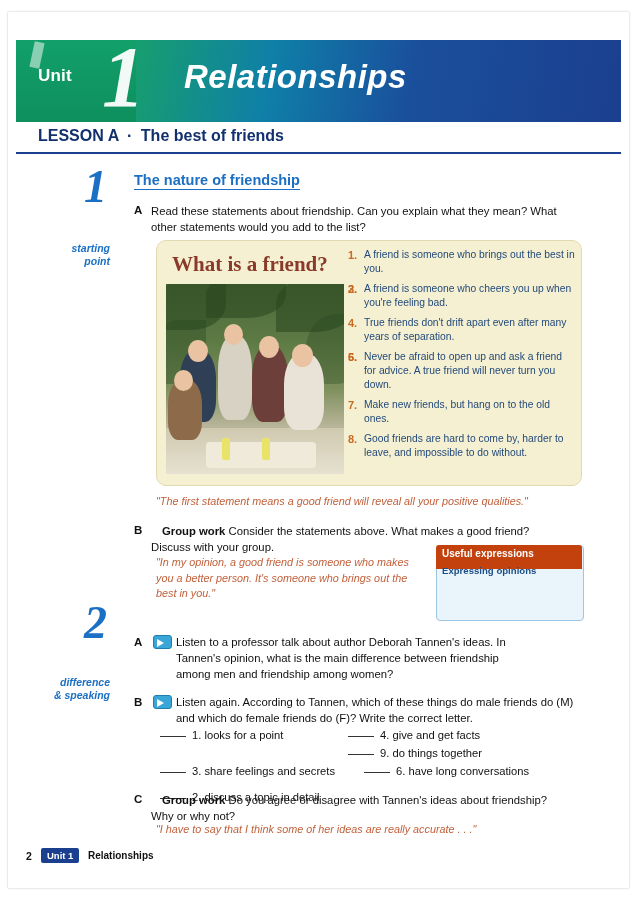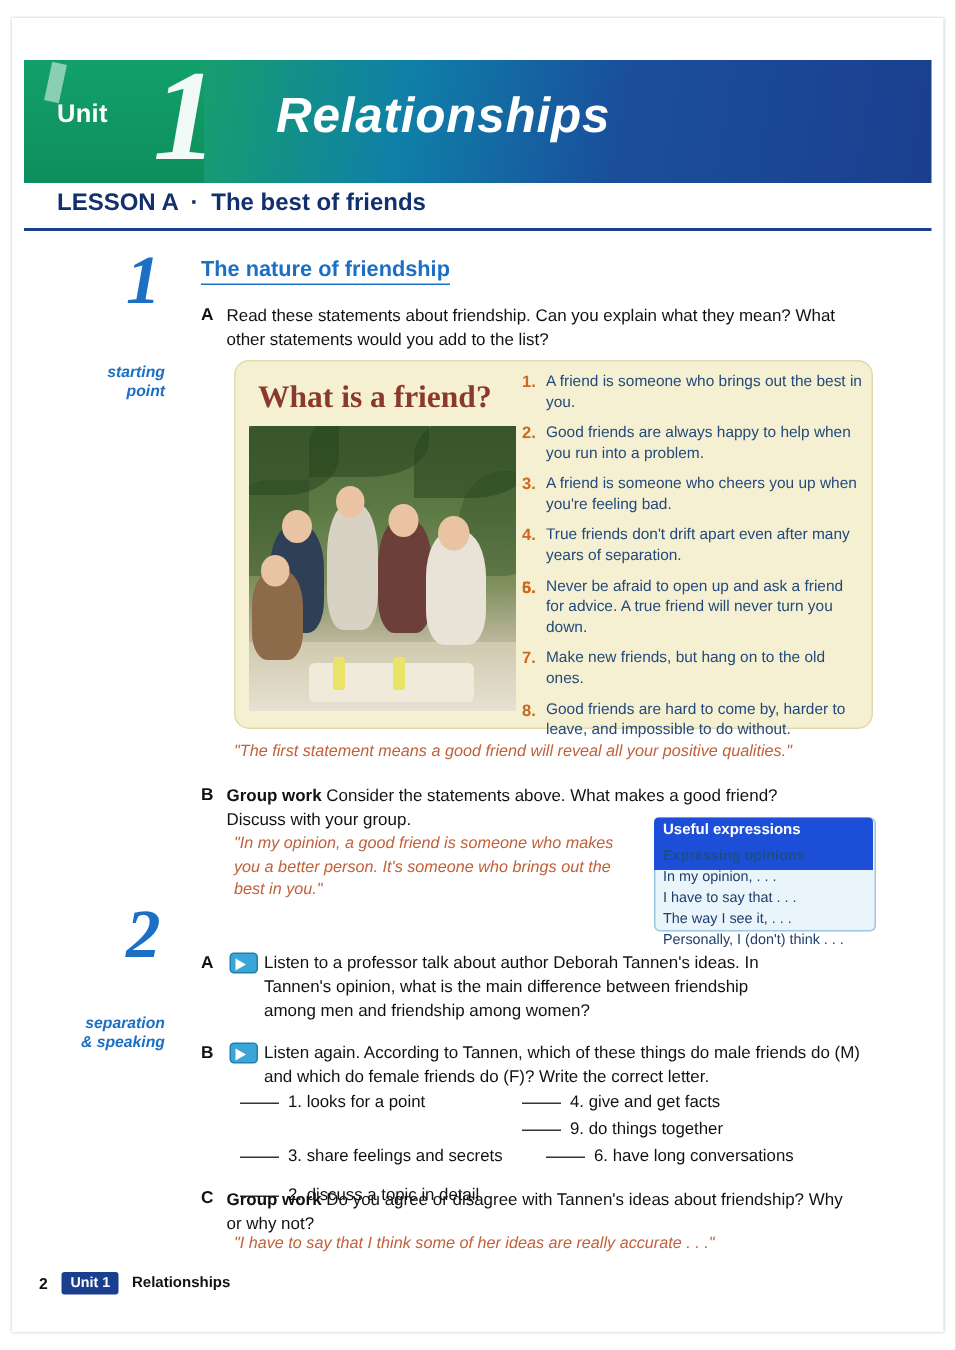--- a/index.html
+++ b/index.html
@@ -163,21 +163,21 @@
     font-size: 11.5px;
     font-weight: bold;
     color: #111;
   }
   .ex-text {
     position: absolute;
     font-size: 11.3px;
     color: #111;
     line-height: 1.42;
   }
-  .ex-text b { font-weight: bold; }
+  .ex-text b { font-weight: bold; margin-left: 11px; }
   .quote {
     position: absolute;
     font-size: 10.8px;
     font-style: italic;
     color: #c2603a;
     line-height: 1.45;
   }
 
   
   .friend-box {
@@ -254,22 +254,22 @@
     height: 74px;
     background: #eaf4fb;
     border: 1px solid #9cc6e2;
     border-radius: 4px;
   }
   .useful-head {
     position: absolute;
     left: 428px;
     top: 533px;
     width: 146px;
-    height: 35px;
-    background: #1d4ed8;
+    height: 24px;
+    background: #c2410c;
     border-radius: 3px 3px 0 0;
   }
   .useful-head span {
     position: absolute;
     left: 6px;
     top: 3px;
     color: #ffffff;
     font-size: 10px;
     font-weight: bold;
   }
@@ -417,21 +417,20 @@
       <div style="position:absolute; left:96px; bottom:14px; width:8px; height:22px; background:#e9e36a; border-radius:2px;"></div>
     </div>
 
     <div class="num-list">
       <div class="num-item">
         <span class="n">1.</span>
         <span>A friend is someone who brings out the best in you.</span>
       </div>
       <div class="num-item">
         <span class="n">2.</span>
-        <span>Good friends are always happy to help when you run into a problem.</span>
       </div>
       <div class="num-item">
         <span class="n">3.</span>
         <span>A friend is someone who cheers you up when you're feeling bad.</span>
       </div>
       <div class="num-item">
         <span class="n">4.</span>
         <span>True friends don't drift apart even after many years of separation.</span>
       </div>
       <div class="num-item">
@@ -459,30 +458,24 @@
       <span>Consider the statements above. What makes a good friend? Discuss with your group.</span>
     </div>
 
     <div class="quote" style="left:148px; top:543px; width:268px;">"In my opinion, a good friend is someone who makes you a better person. It's someone who brings out the best in you."</div>
 
     <div class="useful-box"></div>
     <div class="useful-head">
       <span>Useful expressions</span>
     </div>
     <div class="useful-sub">Expressing opinions</div>
-    <div class="useful-list">
-      <div>In my opinion, . . .</div>
-      <div>I have to say that . . .</div>
-      <div>The way I see it, . . .</div>
-      <div>Personally, I (don't) think . . .</div>
-    </div>
 
     <div class="sec-num" style="left:76px; top:588px;">2</div>
     <div class="sec-tag" style="left:26px; top:630px; width:76px;">
-      <div>separation</div>
+      <div>difference</div>
       <div>&amp; speaking</div>
     </div>
 
     <div class="ex-letter" style="left:126px; top:624px;">A</div>
     <div class="audio-icon" style="left:145px; top:623px;"></div>
     <div class="ex-text" style="left:168px; top:622px; width:360px;">Listen to a professor talk about author Deborah Tannen's ideas. In Tannen's opinion, what is the main difference between friendship among men and friendship among women?</div>
 
     <div class="ex-letter" style="left:126px; top:684px;">B</div>
     <div class="audio-icon" style="left:145px; top:683px;"></div>
     <div class="ex-text" style="left:168px; top:682px; width:400px;">Listen again. According to Tannen, which of these things do male friends do (M) and which do female friends do (F)? Write the correct letter.</div>

